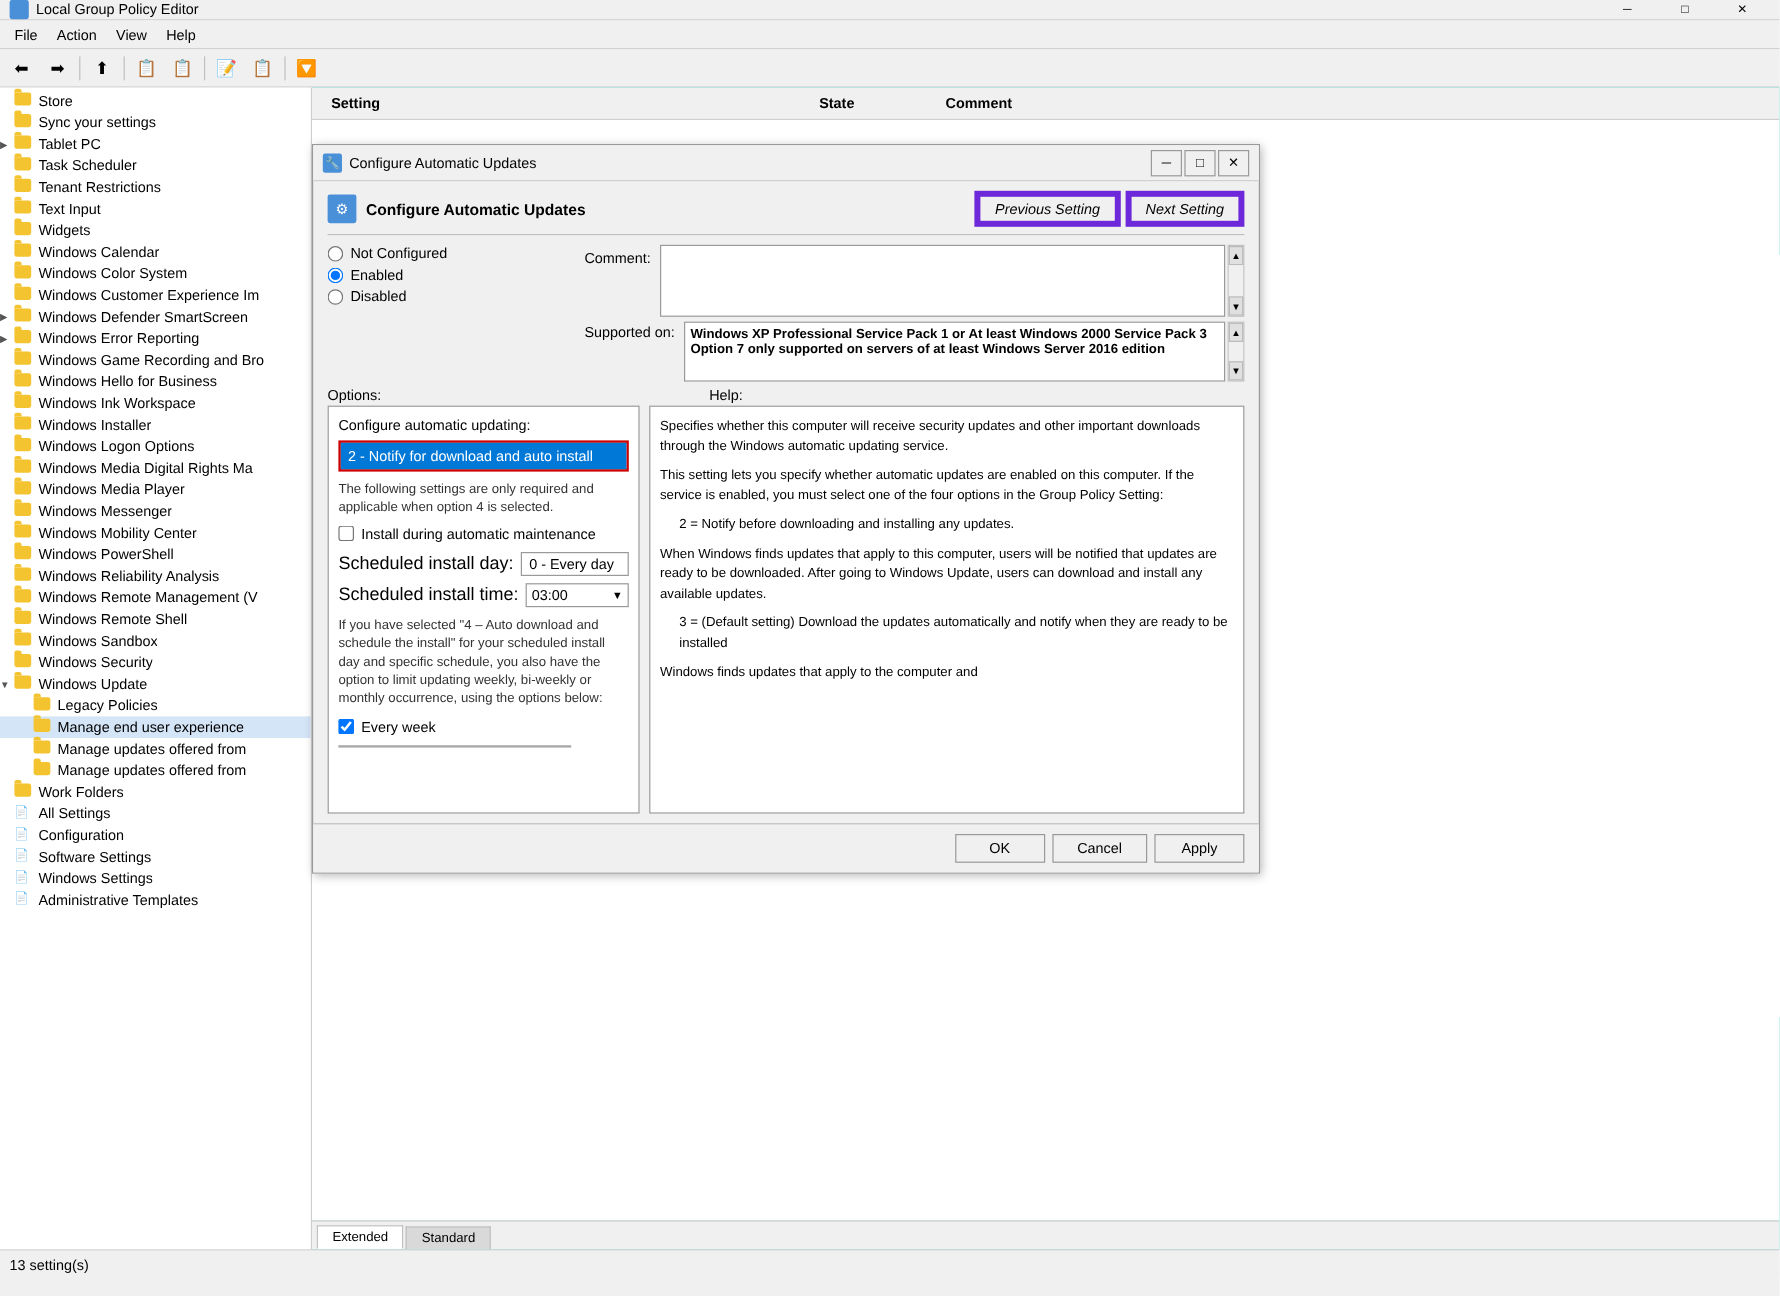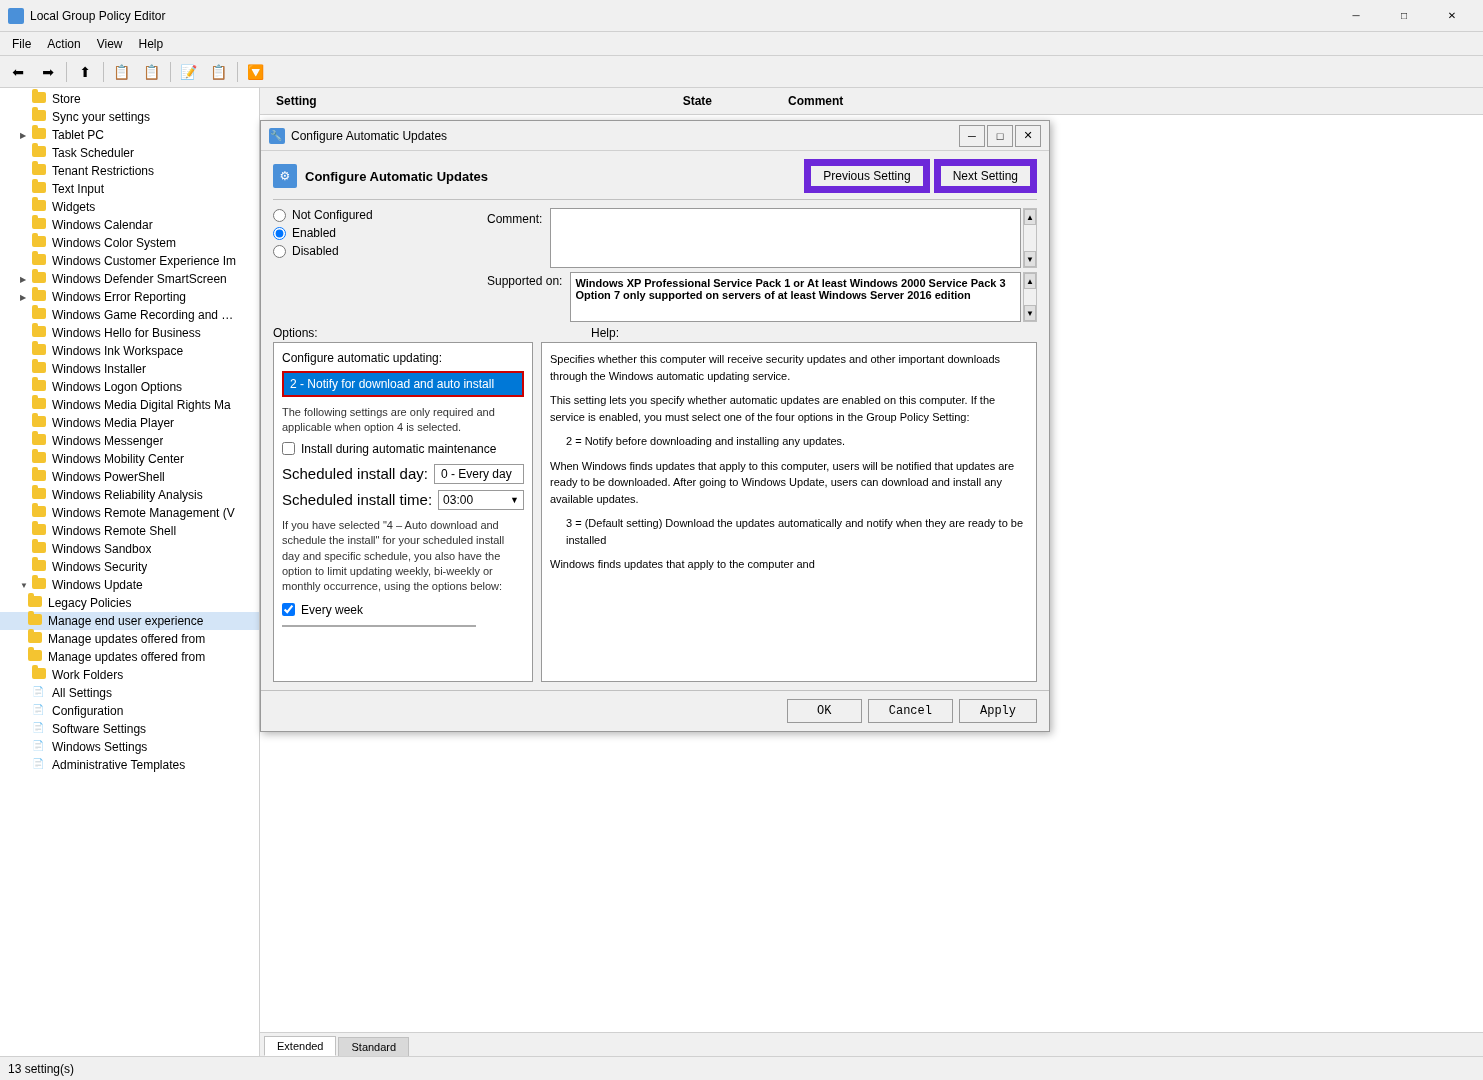--- a/index.html
+++ b/index.html
@@ -8,21 +8,21 @@
       font-size: 12px;
       background: #f0f0f0;
       width: 1483px;
       height: 1080px;
       overflow: hidden;
     }
 
     
     .title-bar {
       background: #f0f0f0;
-      height: 32px;
+      height: 17px;
       display: flex;
       align-items: center;
       padding: 0 8px;
       border-bottom: 1px solid #d0d0d0;
     }
     .title-bar-icon {
       width: 16px;
       height: 16px;
       margin-right: 6px;
       background: #4a90d9;
@@ -102,21 +102,21 @@
     .sidebar {
       width: 260px;
       background: #fff;
       border-right: 1px solid #d0d0d0;
       overflow-y: auto;
       padding: 2px 0;
     }
     .sidebar-item {
       display: flex;
       align-items: center;
-      padding: 2px 20px;
+      padding: 2px 0;
       cursor: pointer;
       user-select: none;
     }
     .sidebar-item.selected { background: #d4e5f7; }
     .sidebar-icon {
       width: 16px;
       height: 14px;
       margin-right: 4px;
       flex-shrink: 0;
     }
@@ -285,24 +285,25 @@
       font-size: 13px;
       font-weight: 600;
     }
     .nav-buttons {
       margin-left: auto;
       display: flex;
       gap: 4px;
     }
     .nav-btn {
       padding: 3px 12px;
-      border: 7px solid #6d28d9;
+      border: 5px solid #6d28d9;
       background: #f0f0f0;
       cursor: pointer;
       font-size: 12px;
+      font-style: italic;
     }
     .radio-row {
       display: flex;
       align-items: center;
       gap: 6px;
     }
     .radio-row input[type=radio] {
       margin: 0;
     }
     .comment-box {
@@ -369,21 +370,20 @@
       border-top: 1px solid #c0c0c0;
       background: #f0f0f0;
     }
     .footer-btn {
       padding: 4px 20px;
       border: 1px solid #999;
       background: #f0f0f0;
       cursor: pointer;
       font-size: 12px;
       min-width: 75px;
-      font-family: Liberation Mono, monospace;
     }
 
     .scrollbar-v {
       width: 16px;
       background: #f0f0f0;
       border-left: 1px solid #c0c0c0;
       display: flex;
       flex-direction: column;
     }
     .scrollbar-arrow {

